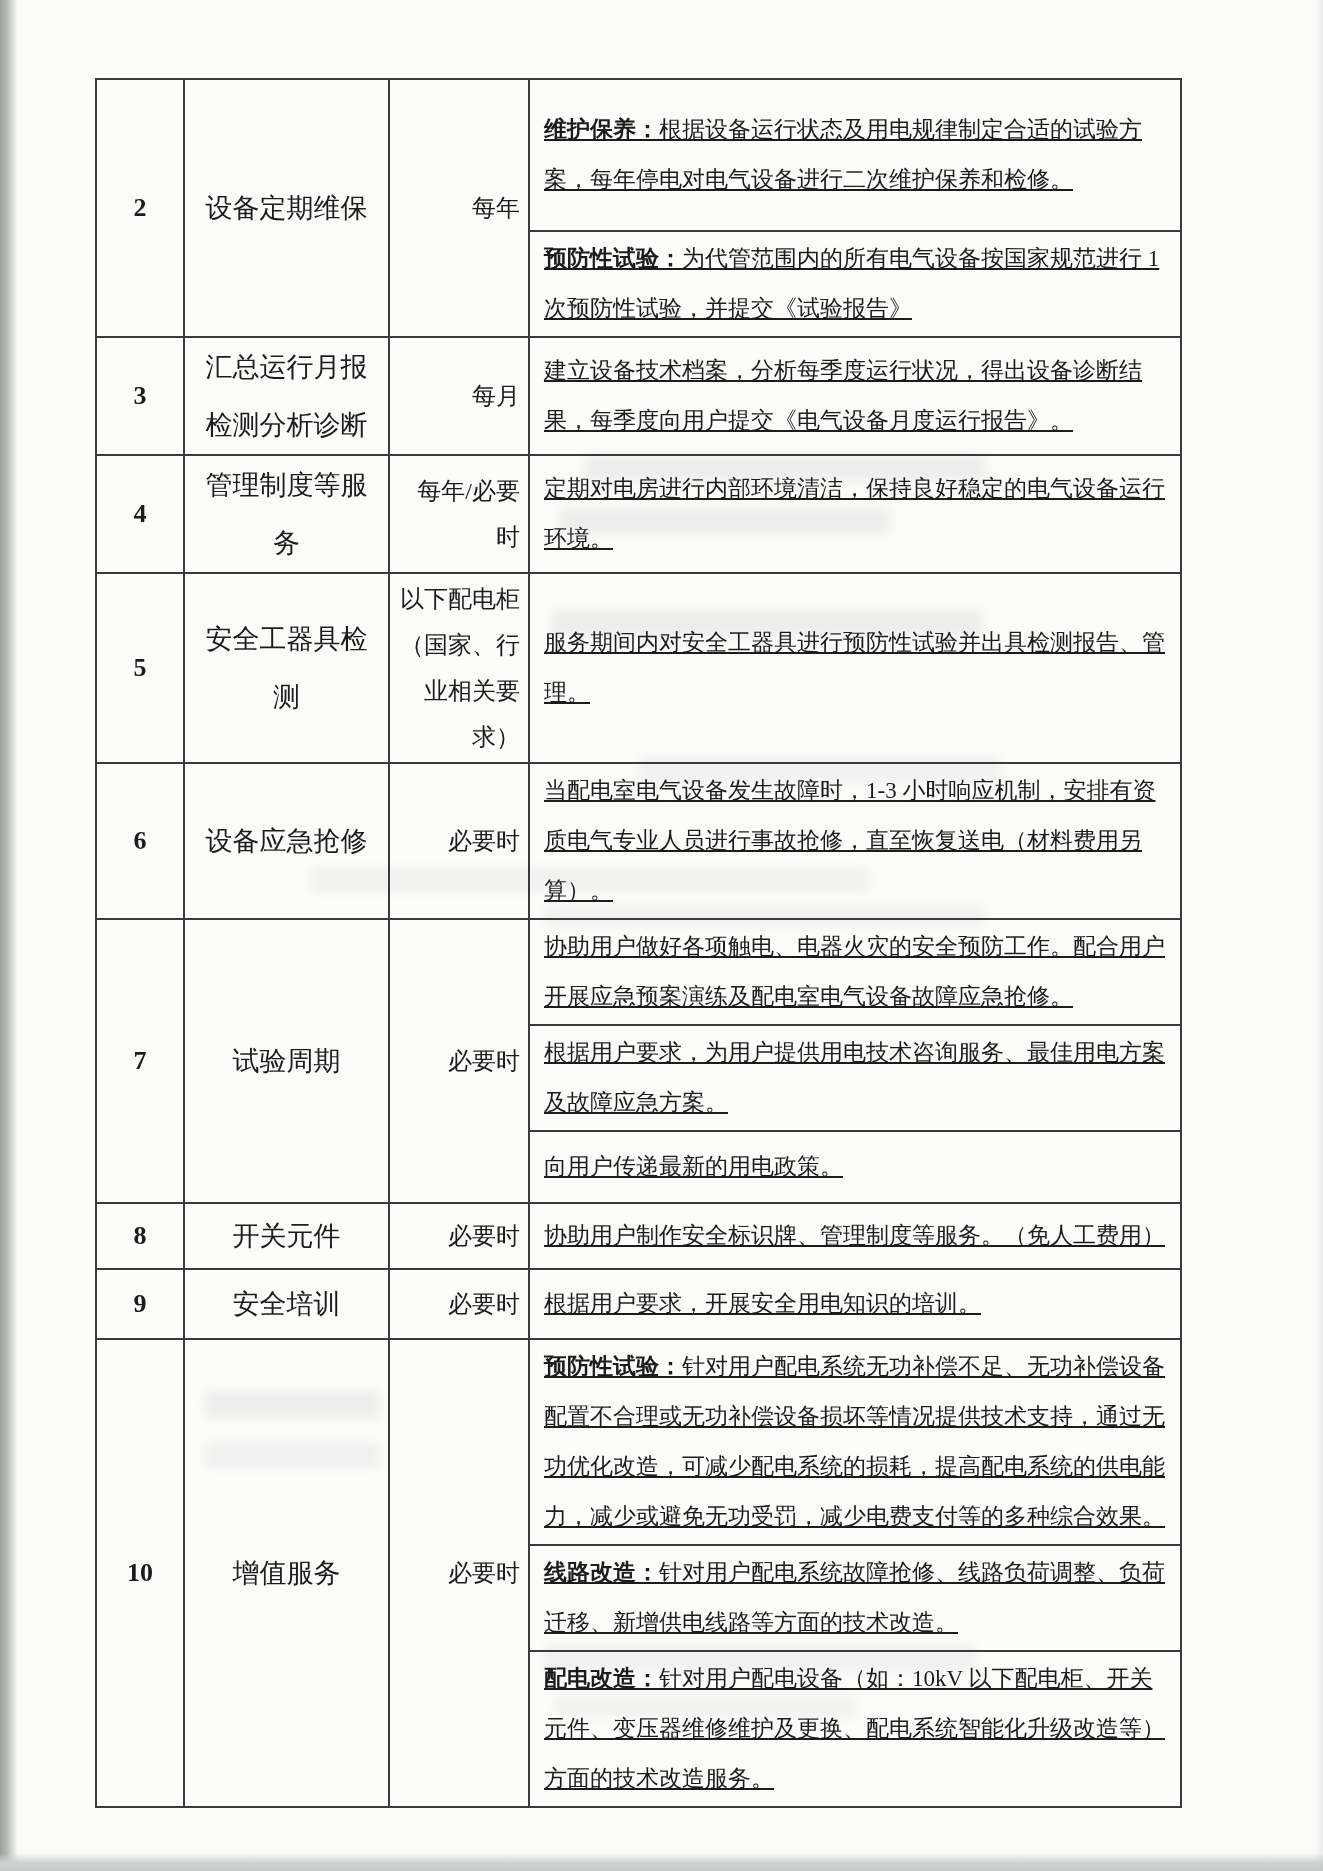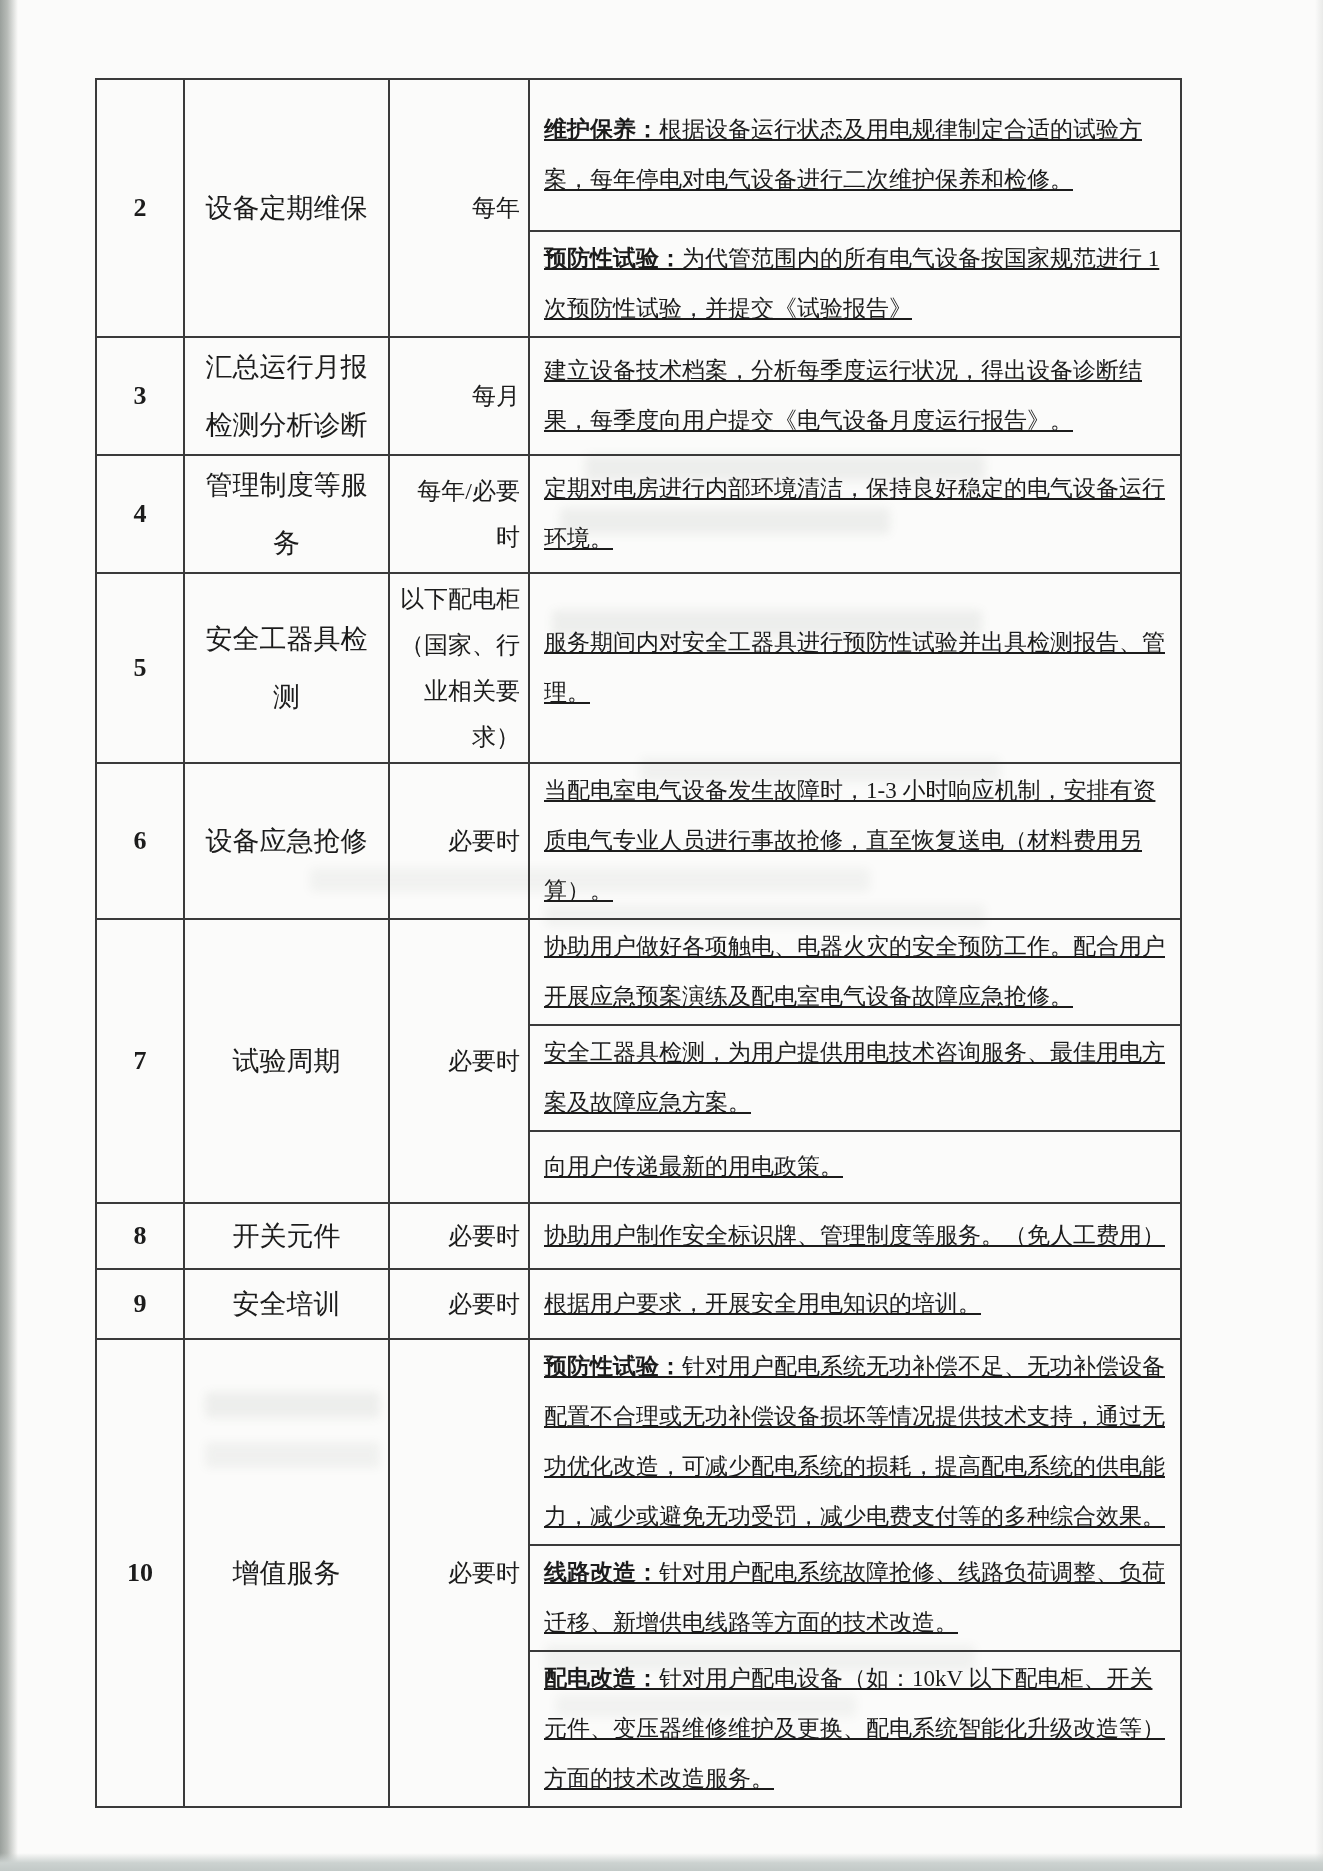--- a/index.html
+++ b/index.html
@@ -124,21 +124,21 @@
     <td class="desc"><span>当配电室电气设备发生故障时，1-3 小时响应机制，安排有资质电气专业人员进行事故抢修，直至恢复送电（材料费用另算）。</span></td>
   </tr>
 
   <tr class="r7a">
     <td class="no" rowspan="3">7</td>
     <td class="item" rowspan="3">试验周期</td>
     <td class="freq" rowspan="3">必要时</td>
     <td class="desc"><span>协助用户做好各项触电、电器火灾的安全预防工作。配合用户开展应急预案演练及配电室电气设备故障应急抢修。</span></td>
   </tr>
   <tr class="r7b">
-    <td class="desc"><span>安全工器具检测，为用户提供用电技术咨询服务、最佳用电方案及故障应急方案。</span></td>
+    <td class="desc"><span>根据用户要求，为用户提供用电技术咨询服务、最佳用电方案及故障应急方案。</span></td>
   </tr>
   <tr class="r7c">
     <td class="desc"><span>向用户传递最新的用电政策。</span></td>
   </tr>
 
   <tr class="r8">
     <td class="no">8</td>
     <td class="item">开关元件</td>
     <td class="freq">必要时</td>
     <td class="desc"><span>协助用户制作安全标识牌、管理制度等服务。（免人工费用）</span></td>

